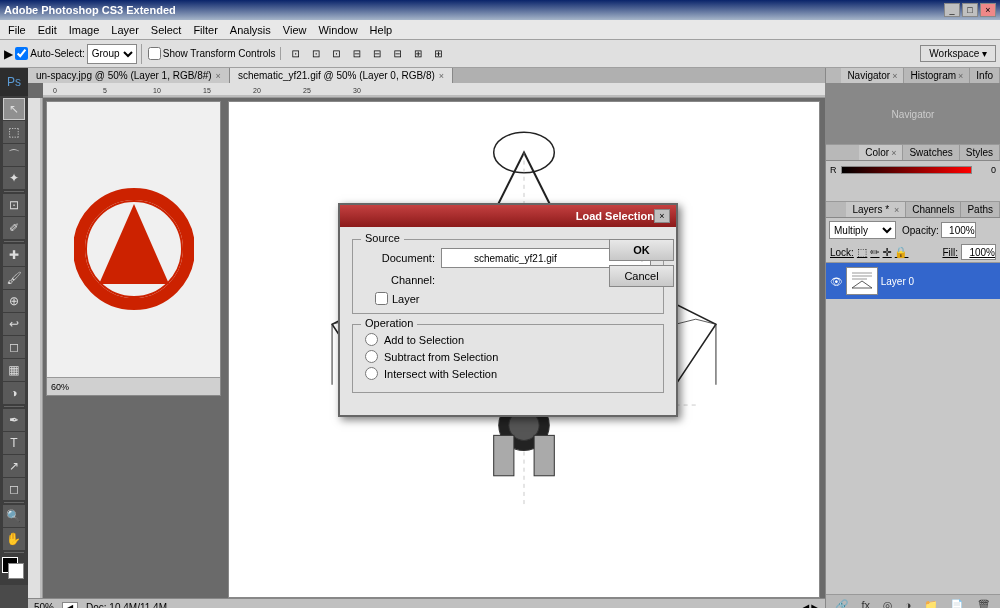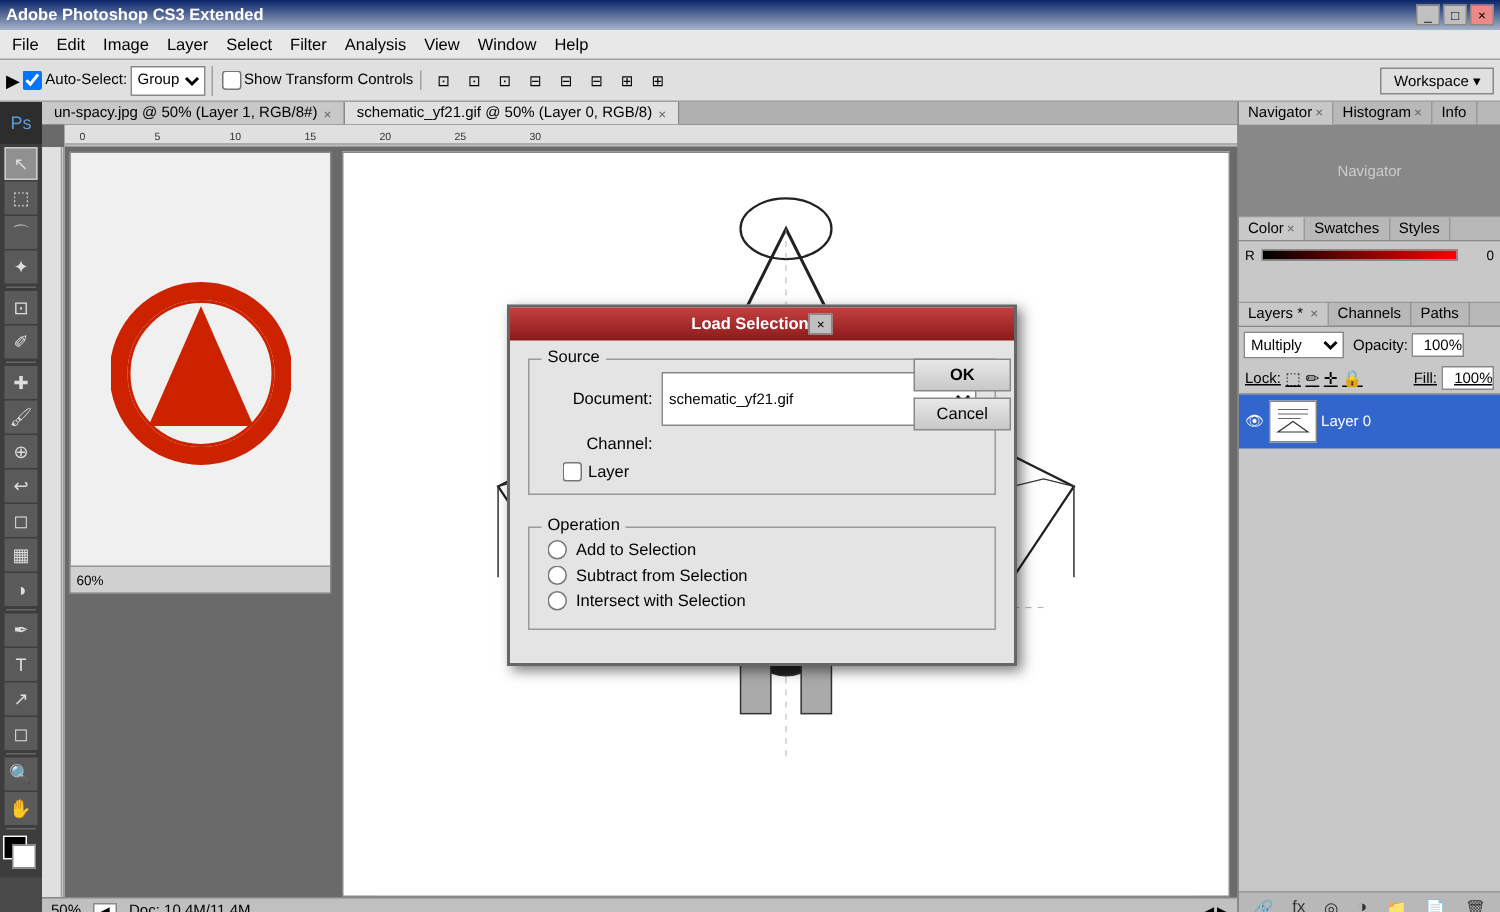--- a/index.html
+++ b/index.html
@@ -35,21 +35,21 @@
     .canvas-area { flex: 1; display: flex; flex-direction: column; background: #6a6a6a; overflow: hidden; }
     .doc-tabs { display: flex; background: #b0b0b0; }
     .doc-tab { padding: 2px 8px; font-size: 10px; background: #c8c8c8; border-right: 1px solid #888; cursor: pointer; display: flex; align-items: center; gap: 4px; }
     .doc-tab.active { background: #e0e0e0; }
     .doc-tab-close { font-size: 9px; color: #666; }
 
     .canvas-container { position: relative; flex: 1; overflow: hidden; background: #6a6a6a; }
 
     
     .right-panel { width: 175px; background: #c8c8c8; display: flex; flex-direction: column; border-left: 1px solid #888; }
-    .panel-tabs-row { display: flex; background: #b8b8b8; border-bottom: 1px solid #888; }
+    .panel-tabs-row { display: flex; background: #b8b8b8; border-bottom: 1px solid #888; justify-content: flex-end; }
     .panel-tab { padding: 2px 6px; font-size: 10px; cursor: pointer; border-right: 1px solid #999; }
     .panel-tab.active { background: #c8c8c8; }
     .panel-tab-close { font-size: 9px; color: #666; margin-left: 2px; }
     
     .layers-controls { display: flex; align-items: center; gap: 2px; padding: 3px; background: #c8c8c8; }
     .layers-mode-select { height: 18px; font-size: 10px; border: 1px solid #888; background: white; width: 67px; }
     .opacity-input { width: 35px; height: 16px; font-size: 10px; border: 1px solid #888; text-align: right; }
 
     .layers-lock-row { display: flex; align-items: center; gap: 3px; padding: 2px 4px; font-size: 10px; background: #c8c8c8; border-bottom: 1px solid #999; text-decoration: underline; }
     
@@ -57,31 +57,31 @@
     .layer-item.active { background: #3366cc; color: white; }
     .layer-thumb { width: 32px; height: 28px; border: 1px solid #888; background: white; overflow: hidden; display: flex; align-items: center; justify-content: center; }
     .layer-name { font-size: 10px; }
 
     .layers-bottom { display: flex; justify-content: space-around; padding: 3px; background: #b8b8b8; border-top: 1px solid #999; margin-top: auto; }
     .layers-bottom-btn { font-size: 11px; cursor: pointer; color: #333; padding: 1px 3px; }
 
     
     .modal-overlay { position: absolute; top: 0; left: 0; right: 0; bottom: 0; display: flex; align-items: center; justify-content: center; pointer-events: none; }
     .modal { pointer-events: all; background: #e4e4e4; border: 2px solid #666; box-shadow: 3px 3px 8px rgba(0,0,0,0.5); width: 340px; }
-    .modal-title-bar { background: linear-gradient(to bottom, #c44040, #8b1a1a); height: 22px; display: flex; align-items: center; justify-content: center; padding: 0 6px; }
+    .modal-title-bar { background: linear-gradient(to bottom, #c44040, #8b1a1a); height: 22px; display: flex; align-items: center; justify-content: flex-end; padding: 0 6px; }
     .modal-title { color: white; font-size: 11px; font-weight: bold; }
     .modal-close-btn { width: 16px; height: 14px; background: #c0c0c0; border: 1px solid #888; font-size: 9px; display: flex; align-items: center; justify-content: center; cursor: pointer; color: #000; }
     .modal-body { padding: 12px; }
     
-    .modal-group { border: 1px solid #999; padding: 8px 12px; margin-bottom: 21px; position: relative; }
+    .modal-group { border: 1px solid #999; padding: 8px 12px; margin-bottom: 10px; position: relative; }
     .modal-group-title { position: absolute; top: -8px; left: 8px; background: #e4e4e4; padding: 0 4px; font-size: 11px; }
     
     .modal-row { display: flex; align-items: center; margin-bottom: 6px; gap: 6px; }
     .modal-label { font-size: 11px; width: 70px; text-align: right; }
-    .modal-select { flex: 1; height: 36px; font-size: 10px; border: 1px solid #888; background: white; }
+    .modal-select { flex: 1; height: 20px; font-size: 10px; border: 1px solid #888; background: white; padding-left: 28px; }
     .modal-checkbox-row { display: flex; align-items: center; gap: 4px; margin-top: 4px; padding-left: 10px; }
     
     .modal-ops-group { border: 1px solid #999; padding: 8px 12px; margin-bottom: 10px; position: relative; }
     .modal-ops-title { position: absolute; top: -8px; left: 8px; background: #e4e4e4; padding: 0 4px; font-size: 11px; }
     .radio-row { display: flex; align-items: center; gap: 6px; margin-bottom: 4px; }
     .radio-label { font-size: 11px; }
     .modal-ok-btn { width: 65px; height: 22px; background: linear-gradient(to bottom, #e8e8e8, #c8c8c8); border: 1px solid #888; font-size: 11px; cursor: pointer; font-weight: bold; }
     .modal-cancel-btn { width: 65px; height: 22px; background: linear-gradient(to bottom, #e8e8e8, #c8c8c8); border: 1px solid #888; font-size: 11px; cursor: pointer; }
     .fill-input { width: 35px; height: 16px; font-size: 10px; border: 1px solid #888; text-align: right; }
   </style>

